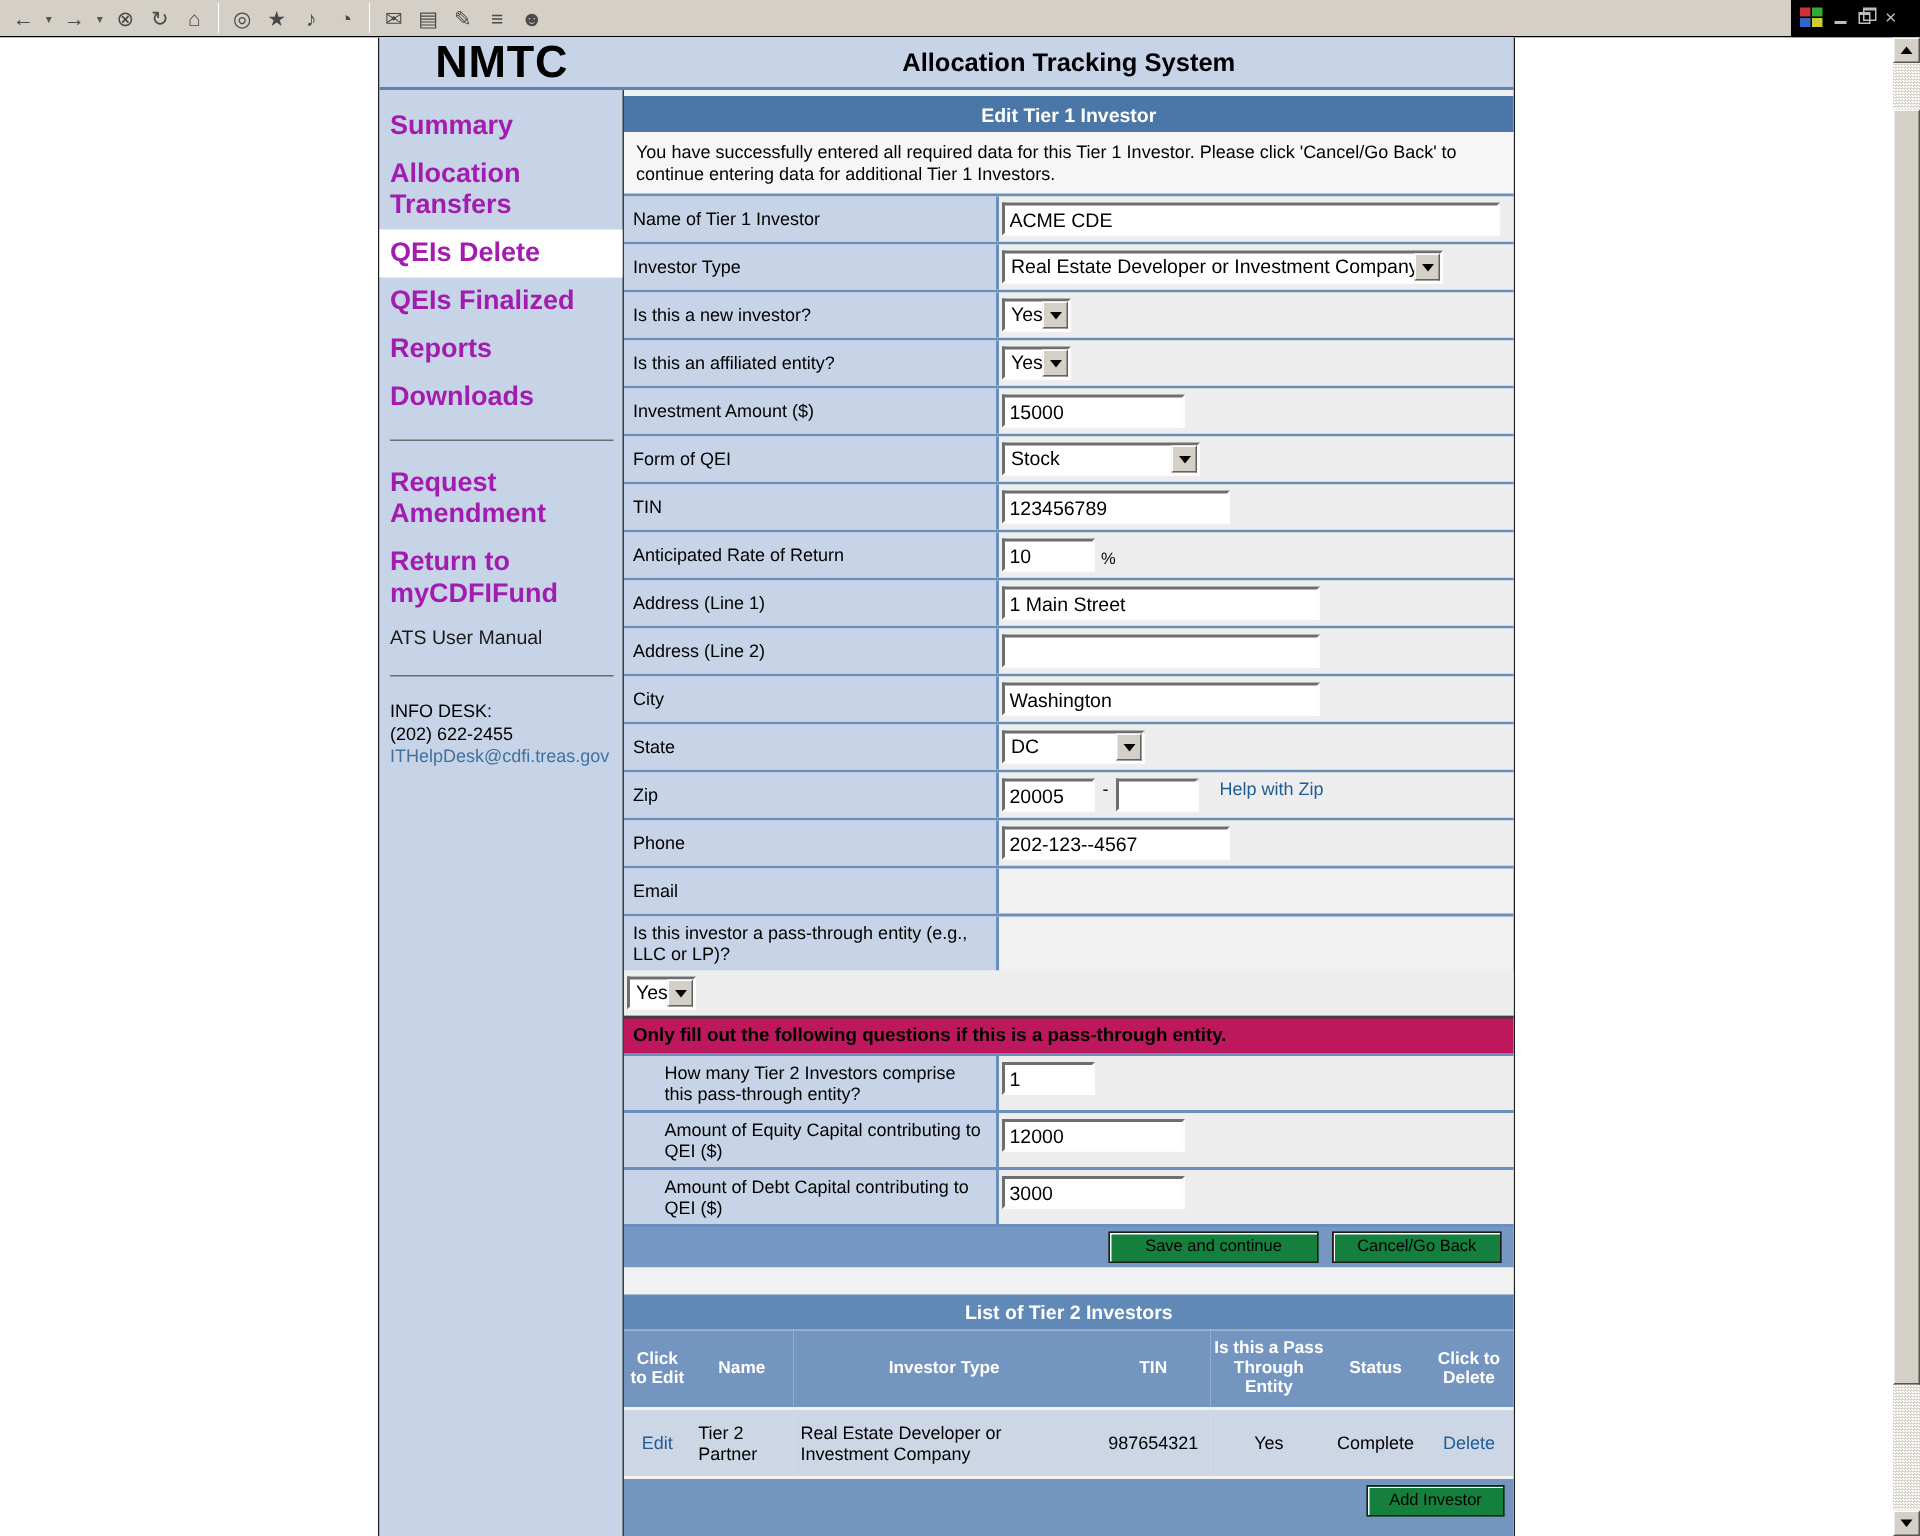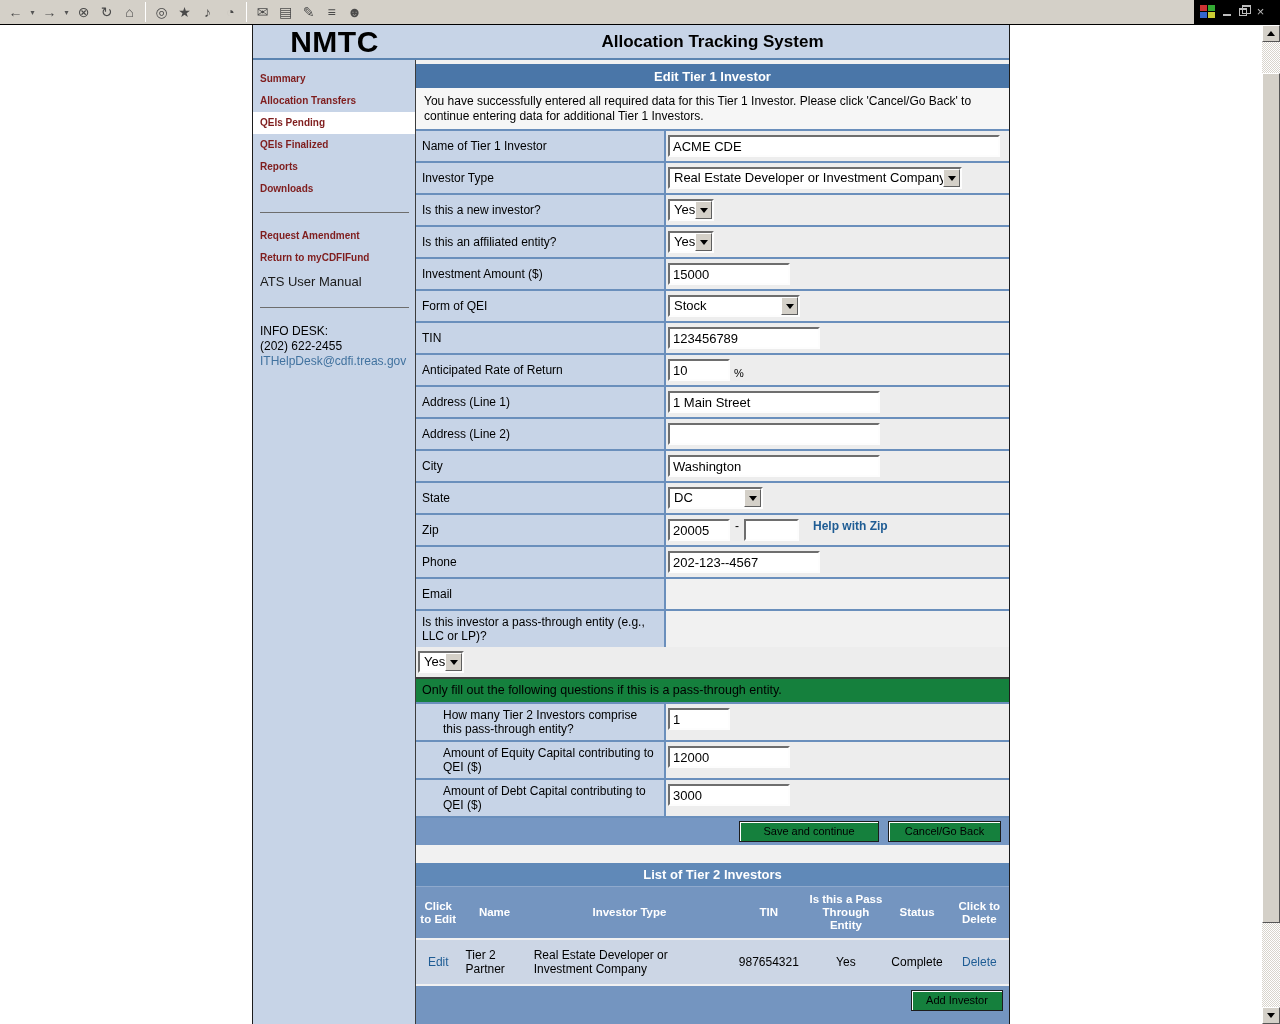--- a/index.html
+++ b/index.html
@@ -44,22 +44,22 @@
   }
   .ph-left { width:163px; display:flex; align-items:center; justify-content:center; }
   .ph-right { flex:1; display:flex; align-items:center; justify-content:center; }
   .logo-text { font-size:30px; font-weight:bold; color:#000; letter-spacing:0.5px; }
   .app-title { font-size:17px; font-weight:bold; color:#000; }
 
   .columns { display:flex; height:1013px; }
   
   .sidebar { width:163px; background:#c7d4e7; border-right:1px solid #3c3c3c; padding-top:8px; }
   .side-link {
-    display:block; padding:5px 2px 6px 7px; font-size:10px; font-weight:bold;
-    color:#7f1d1d; text-decoration:none; cursor:pointer;
+    display:block; padding:5px 2px 6px 7px; font-size:18px; font-weight:bold;
+    color:#a21caf; text-decoration:none; cursor:pointer;
   }
   .side-link.active { background:#fff; }
   .side-plain { display:block; padding:5px 2px 6px 7px; font-size:13px; color:#1a1a1a; text-decoration:none; cursor:pointer; }
   .side-divider { border-top:1px solid #6d6d6d; margin:12px 6px 12px 7px; }
   .info-desk { padding:4px 2px 0 7px; font-size:12px; color:#000; line-height:15px; }
   .email-link { color:#41729f; text-decoration:none; font-size:12px; cursor:pointer; }
 
   
   .main { flex:1; background:#f1f1f1; padding-top:4px; }
   .bar-title {
@@ -89,24 +89,24 @@
   .sel-btn {
     width:17px; background:#d4d0c8; border:1px solid; border-color:#fff #5f5f5f #5f5f5f #fff;
     display:flex; align-items:center; justify-content:center;
   }
   .sel-btn::after { content:""; border:4px solid transparent; border-top:5px solid #000; margin-top:4px; }
   .w330{width:332px;} .w290{width:294px;} .w46{width:46px;} .w120{width:122px;}
   .w130{width:132px;} .w150{width:152px;} .w62{width:62px;} .w210{width:212px;}
   .w95{width:95px;} .w55{width:55px;}
   .suffix { font-size:11px; margin-left:4px; color:#000; align-self:flex-end; padding-bottom:2px; }
   .zip-dash { margin:0 5px; font-size:12px; color:#000; }
-  .help-link { margin-left:14px; font-size:12px; color:#1e5c94; text-decoration:none; cursor:pointer;font-weight:bold; }
+  .help-link { margin-left:14px; font-size:12px; color:#1e5c94; text-decoration:none; cursor:pointer; }
 
   .pt-header {
-    border-top:2px solid #3f3f3f; background:#15803d; font-size:12.5px; font-weight:normal;
+    border-top:2px solid #3f3f3f; background:#be185d; font-size:12.5px; font-weight:bold;
     color:#000; padding:4px 6px 5px;
   }
   .buttons-bar {
     border-top:2px solid #6a8fbc; background:#7697c3; height:29px;
     display:flex; align-items:center; justify-content:flex-end; gap:9px; padding-right:8px;
   }
   .btn {
     background:#15803d; border:1px solid #1c1c1c; box-shadow:inset 1px 1px 0 #fff;
     font-family:"Liberation Sans",sans-serif; font-size:11px; color:#000;
     padding:3px 10px 4px; cursor:pointer; white-space:nowrap;
@@ -206,21 +206,21 @@
         <div class="ph-right">
             <span class="app-title">Allocation Tracking System</span>
           </div>
       </div>
 
       <div class="columns">
 
         <div class="sidebar">
           <a class="side-link">Summary</a>
           <a class="side-link">Allocation Transfers</a>
-          <a class="side-link active">QEIs Pending</a>
+          <a class="side-link active">QEIs Delete</a>
           <a class="side-link">QEIs Finalized</a>
           <a class="side-link">Reports</a>
           <a class="side-link">Downloads</a>
           <div class="side-divider"></div>
           <a class="side-link">Request Amendment</a>
           <a class="side-link">Return to myCDFIFund</a>
           <a class="side-plain">ATS User Manual</a>
           <div class="side-divider"></div>
           <div class="info-desk">
             <div>INFO DESK:</div>

